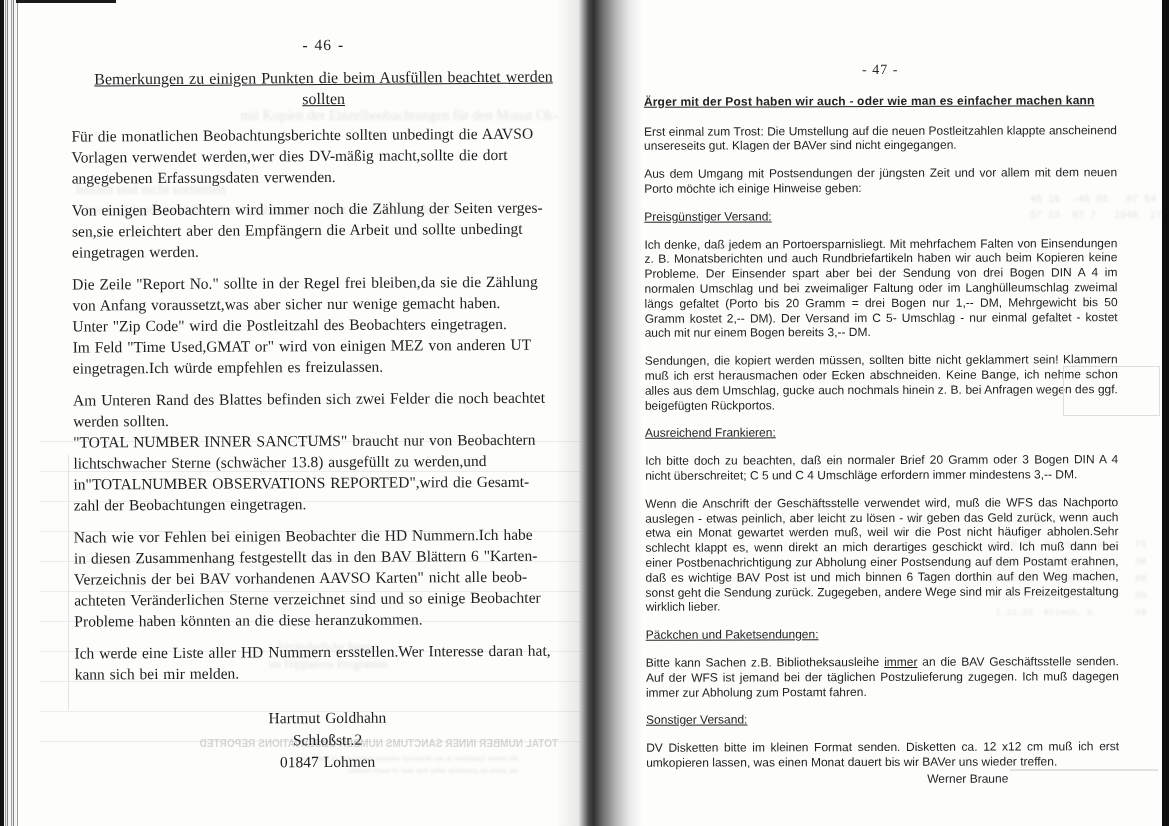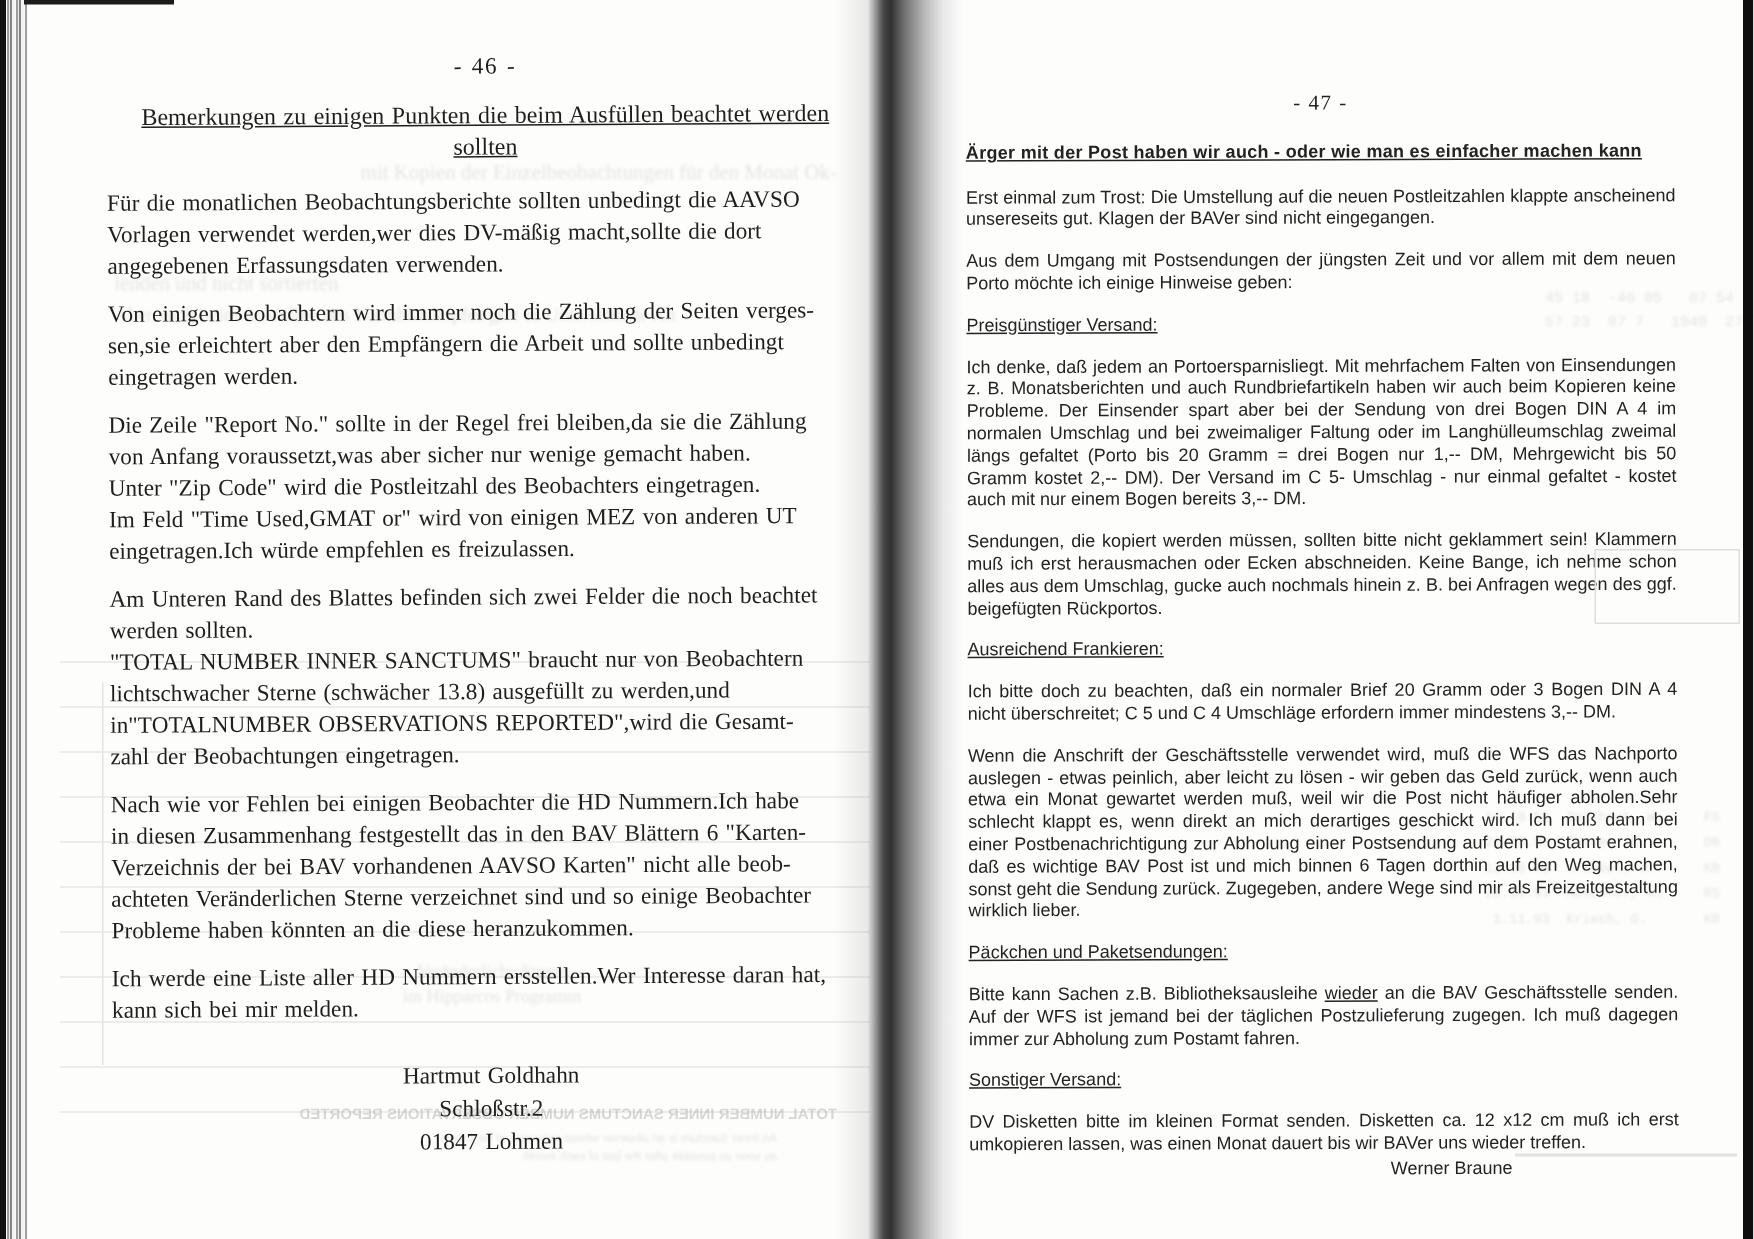--- a/index.html
+++ b/index.html
@@ -112,21 +112,21 @@
 
       <p class="rp-head">Preisgünstiger Versand:</p>
       <p class="rp-par">Ich denke, daß jedem an Portoersparnisliegt. Mit mehrfachem Falten von Einsendungen z. B. Monatsberichten und auch Rundbriefartikeln haben wir auch beim Kopieren keine Probleme. Der Einsender spart aber bei der Sendung von drei Bogen DIN A 4 im normalen Umschlag und bei zweimaliger Faltung oder im Langhülleumschlag zweimal längs gefaltet (Porto bis 20 Gramm = drei Bogen nur 1,-- DM, Mehrgewicht bis 50 Gramm kostet 2,-- DM). Der Versand im C 5- Umschlag - nur einmal gefaltet - kostet auch mit nur einem Bogen bereits 3,-- DM.</p>
       <p class="rp-par">Sendungen, die kopiert werden müssen, sollten bitte nicht geklammert sein! Klammern muß ich erst herausmachen oder Ecken abschneiden. Keine Bange, ich nehme schon alles aus dem Umschlag, gucke auch nochmals hinein z. B. bei Anfragen wegen des ggf. beigefügten Rückportos.</p>
 
       <p class="rp-head">Ausreichend Frankieren:</p>
       <p class="rp-par">Ich bitte doch zu beachten, daß ein normaler Brief 20 Gramm oder 3 Bogen DIN A 4 nicht überschreitet;  C 5 und C 4 Umschläge erfordern immer mindestens 3,-- DM.</p>
       <p class="rp-par">Wenn die Anschrift der Geschäftsstelle verwendet wird, muß die WFS das Nachporto auslegen - etwas peinlich, aber leicht zu lösen - wir geben das Geld zurück, wenn auch etwa ein Monat gewartet werden muß, weil wir die Post nicht häufiger abholen.Sehr schlecht klappt es, wenn direkt an mich derartiges geschickt wird. Ich muß dann bei einer Postbenachrichtigung zur Abholung einer Postsendung auf dem Postamt erahnen, daß es wichtige BAV Post ist und mich binnen 6 Tagen dorthin auf den Weg machen, sonst geht die Sendung zurück. Zugegeben, andere Wege sind mir als Freizeitgestaltung wirklich lieber.</p>
 
       <p class="rp-head">Päckchen und Paketsendungen:</p>
-      <p class="rp-par"><span>Bitte kann  Sachen z.B. Bibliotheksausleihe </span><span class="u-word">wieder</span><span> an die BAV Geschäftsstelle senden. Auf der WFS ist jemand bei der täglichen Postzulieferung zugegen. Ich muß dagegen immer zur Abholung zum Postamt fahren.</span></p>
+      <p class="rp-par"><span>Bitte kann  Sachen z.B. Bibliotheksausleihe </span><span class="u-word">immer</span><span> an die BAV Geschäftsstelle senden. Auf der WFS ist jemand bei der täglichen Postzulieferung zugegen. Ich muß dagegen immer zur Abholung zum Postamt fahren.</span></p>
 
       <p class="rp-head">Sonstiger Versand:</p>
       <p class="rp-par" style="margin-bottom:2px;">DV Disketten bitte im kleinen Format senden. Disketten ca. 12 x12 cm muß ich erst umkopieren lassen, was einen Monat dauert bis wir BAVer uns wieder treffen.</p>
 
       <div class="rp-sig">Werner Braune</div>
     </div>
   </div>
 
   <div class="ghost g-blur2 g-mono" style="left:1030px;top:192px;font-size:10px;line-height:15px;white-space:pre;">45 18  -46 05   07 54</div>
   <div class="ghost g-blur2 g-mono" style="left:1030px;top:208px;font-size:10px;line-height:15px;white-space:pre;">57 23  07 7   1940  27 7S</div>

